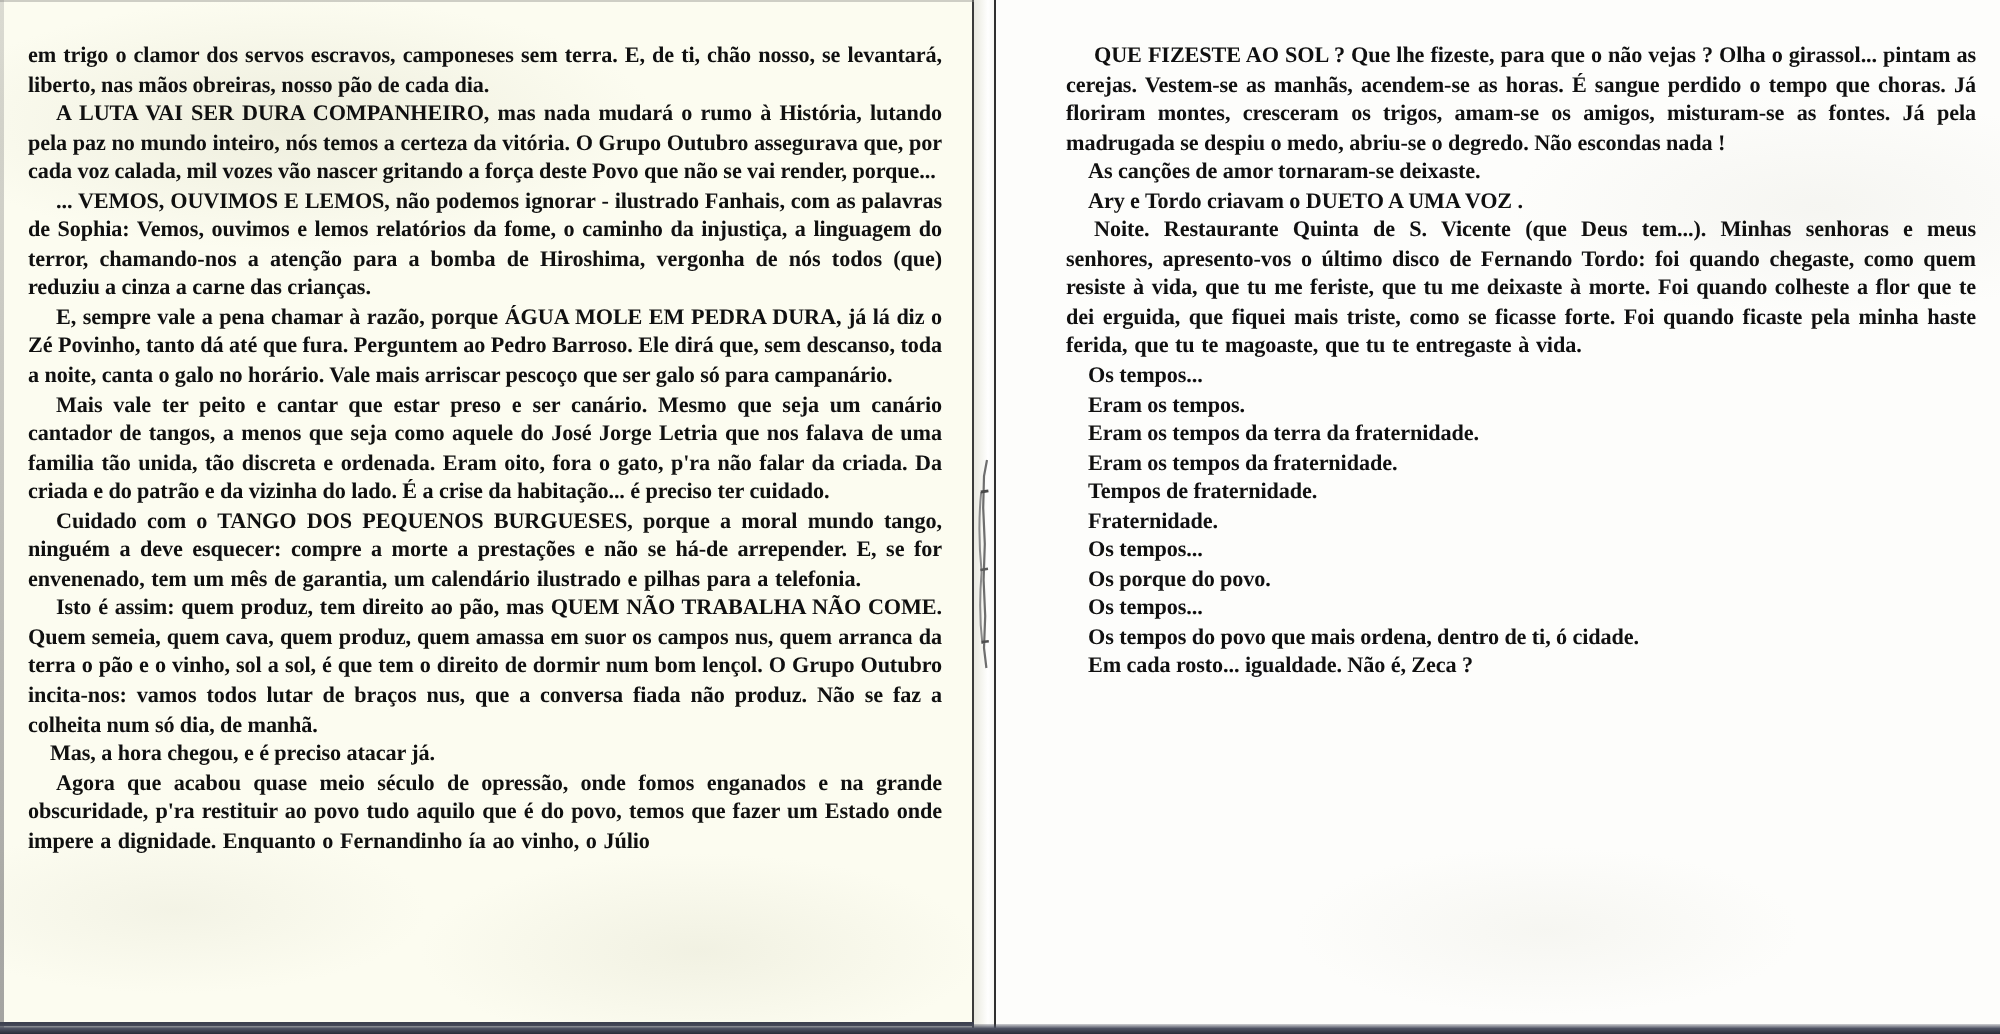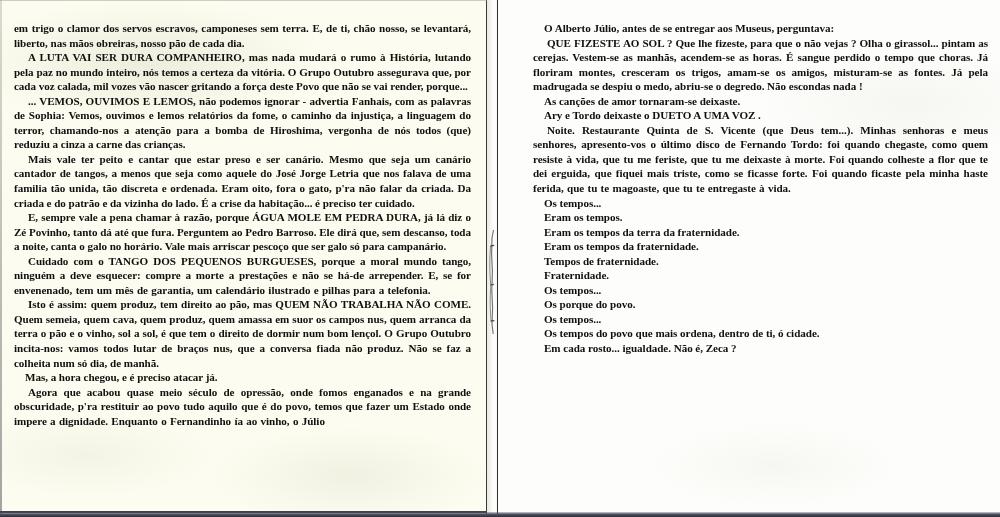--- a/index.html
+++ b/index.html
@@ -199,34 +199,33 @@
   </div>
 
   <div class="edge-top"></div>
   <div class="edge-left"></div>
   <div class="edge-bottom-left"></div>
   <div class="edge-bottom"></div>
 
   <div class="col col-left">
     <p class="cont">em trigo o clamor dos servos escravos, camponeses sem terra. E, de ti, chão nosso, se levantará, liberto, nas mãos obreiras, nosso pão de cada dia.</p>
     <p>A LUTA VAI SER DURA COMPANHEIRO, mas nada mudará o rumo à História, lutando pela paz no mundo inteiro, nós temos a certeza da vitória. O Grupo Outubro assegurava que, por cada voz calada, mil vozes vão nascer gritando a força deste Povo que não se vai render, porque...</p>
-    <p>... VEMOS, OUVIMOS E LEMOS, não podemos ignorar - advertia Fanhais, com as palavras de Sophia: Vemos, ouvimos e lemos relatórios da fome, o caminho da injustiça, a linguagem do terror, chamando-nos a atenção para a bomba de Hiroshima, vergonha de nós todos (que) reduziu a cinza a carne das crianças.</p>
+    <p>... VEMOS, OUVIMOS E LEMOS, não podemos ignorar - ilustrado Fanhais, com as palavras de Sophia: Vemos, ouvimos e lemos relatórios da fome, o caminho da injustiça, a linguagem do terror, chamando-nos a atenção para a bomba de Hiroshima, vergonha de nós todos (que) reduziu a cinza a carne das crianças.</p>
+    <p>E, sempre vale a pena chamar à razão, porque ÁGUA MOLE EM PEDRA DURA, já lá diz o Zé Povinho, tanto dá até que fura. Perguntem ao Pedro Barroso. Ele dirá que, sem descanso, toda a noite, canta o galo no horário. Vale mais arriscar pescoço que ser galo só para campanário.</p>
     <p>Mais vale ter peito e cantar que estar preso e ser canário. Mesmo que seja um canário cantador de tangos, a menos que seja como aquele do José Jorge Letria que nos falava de uma familia tão unida, tão discreta e ordenada. Eram oito, fora o gato, p'ra não falar da criada. Da criada e do patrão e da vizinha do lado. É a crise da habitação... é preciso ter cuidado.</p>
-    <p>E, sempre vale a pena chamar à razão, porque ÁGUA MOLE EM PEDRA DURA, já lá diz o Zé Povinho, tanto dá até que fura. Perguntem ao Pedro Barroso. Ele dirá que, sem descanso, toda a noite, canta o galo no horário. Vale mais arriscar pescoço que ser galo só para campanário.</p>
     <p class="loose">Cuidado com o TANGO DOS PEQUENOS BURGUESES, porque a moral mundo tango, ninguém a deve esquecer: compre a morte a prestações e não se há-de arrepender. E, se for envenenado, tem um mês de garantia, um calendário ilustrado e pilhas para a telefonia.</p>
     <p>Isto é assim: quem produz, tem direito ao pão, mas QUEM NÃO TRABALHA NÃO COME. Quem semeia, quem cava, quem produz, quem amassa em suor os campos nus, quem arranca da terra o pão e o vinho, sol a sol, é que tem o direito de dormir num bom lençol. O Grupo Outubro incita-nos: vamos todos lutar de braços nus, que a conversa fiada não produz. Não se faz a colheita num só dia, de manhã.</p>
     <p class="verse">Mas, a hora chegou, e é preciso atacar já.</p>
     <p class="loose">Agora que acabou quase meio século de opressão, onde fomos enganados e na grande obscuridade, p'ra restituir ao povo tudo aquilo que é do povo, temos que fazer um Estado onde impere a dignidade. Enquanto o Fernandinho ía ao vinho, o Júlio</p>
   </div>
 
   <div class="col col-right">
-    <p class="verse">O Alberto Júlio, antes de se entregar aos Museus, perguntava:</p>
     <p>QUE FIZESTE AO SOL ? Que lhe fizeste, para que o não vejas ? Olha o girassol... pintam as cerejas. Vestem-se as manhãs, acendem-se as horas. É sangue perdido o tempo que choras. Já floriram montes, cresceram os trigos, amam-se os amigos, misturam-se as fontes. Já pela madrugada se despiu o medo, abriu-se o degredo. Não escondas nada !</p>
     <p class="verse">As canções de amor tornaram-se deixaste.</p>
-    <p class="verse">Ary e Tordo deixaste o DUETO A UMA VOZ .</p>
+    <p class="verse">Ary e Tordo criavam o DUETO A UMA VOZ .</p>
     <p class="loose">Noite. Restaurante Quinta de S. Vicente (que Deus tem...). Minhas senhoras e meus senhores, apresento-vos o último disco de Fernando Tordo: foi quando chegaste, como quem resiste à vida, que tu me feriste, que tu me deixaste à morte. Foi quando colheste a flor que te dei erguida, que fiquei mais triste, como se ficasse forte. Foi quando ficaste pela minha haste ferida, que tu te magoaste, que tu te entregaste à vida.</p>
 
     <p class="verse">Os tempos...</p>
     <p class="verse">Eram os tempos.</p>
     <p class="verse">Eram os tempos da terra da fraternidade.</p>
     <p class="verse">Eram os tempos da fraternidade.</p>
     <p class="verse">Tempos de fraternidade.</p>
     <p class="verse">Fraternidade.</p>
     <p class="verse">Os tempos...</p>
     <p class="verse">Os porque do povo.</p>

